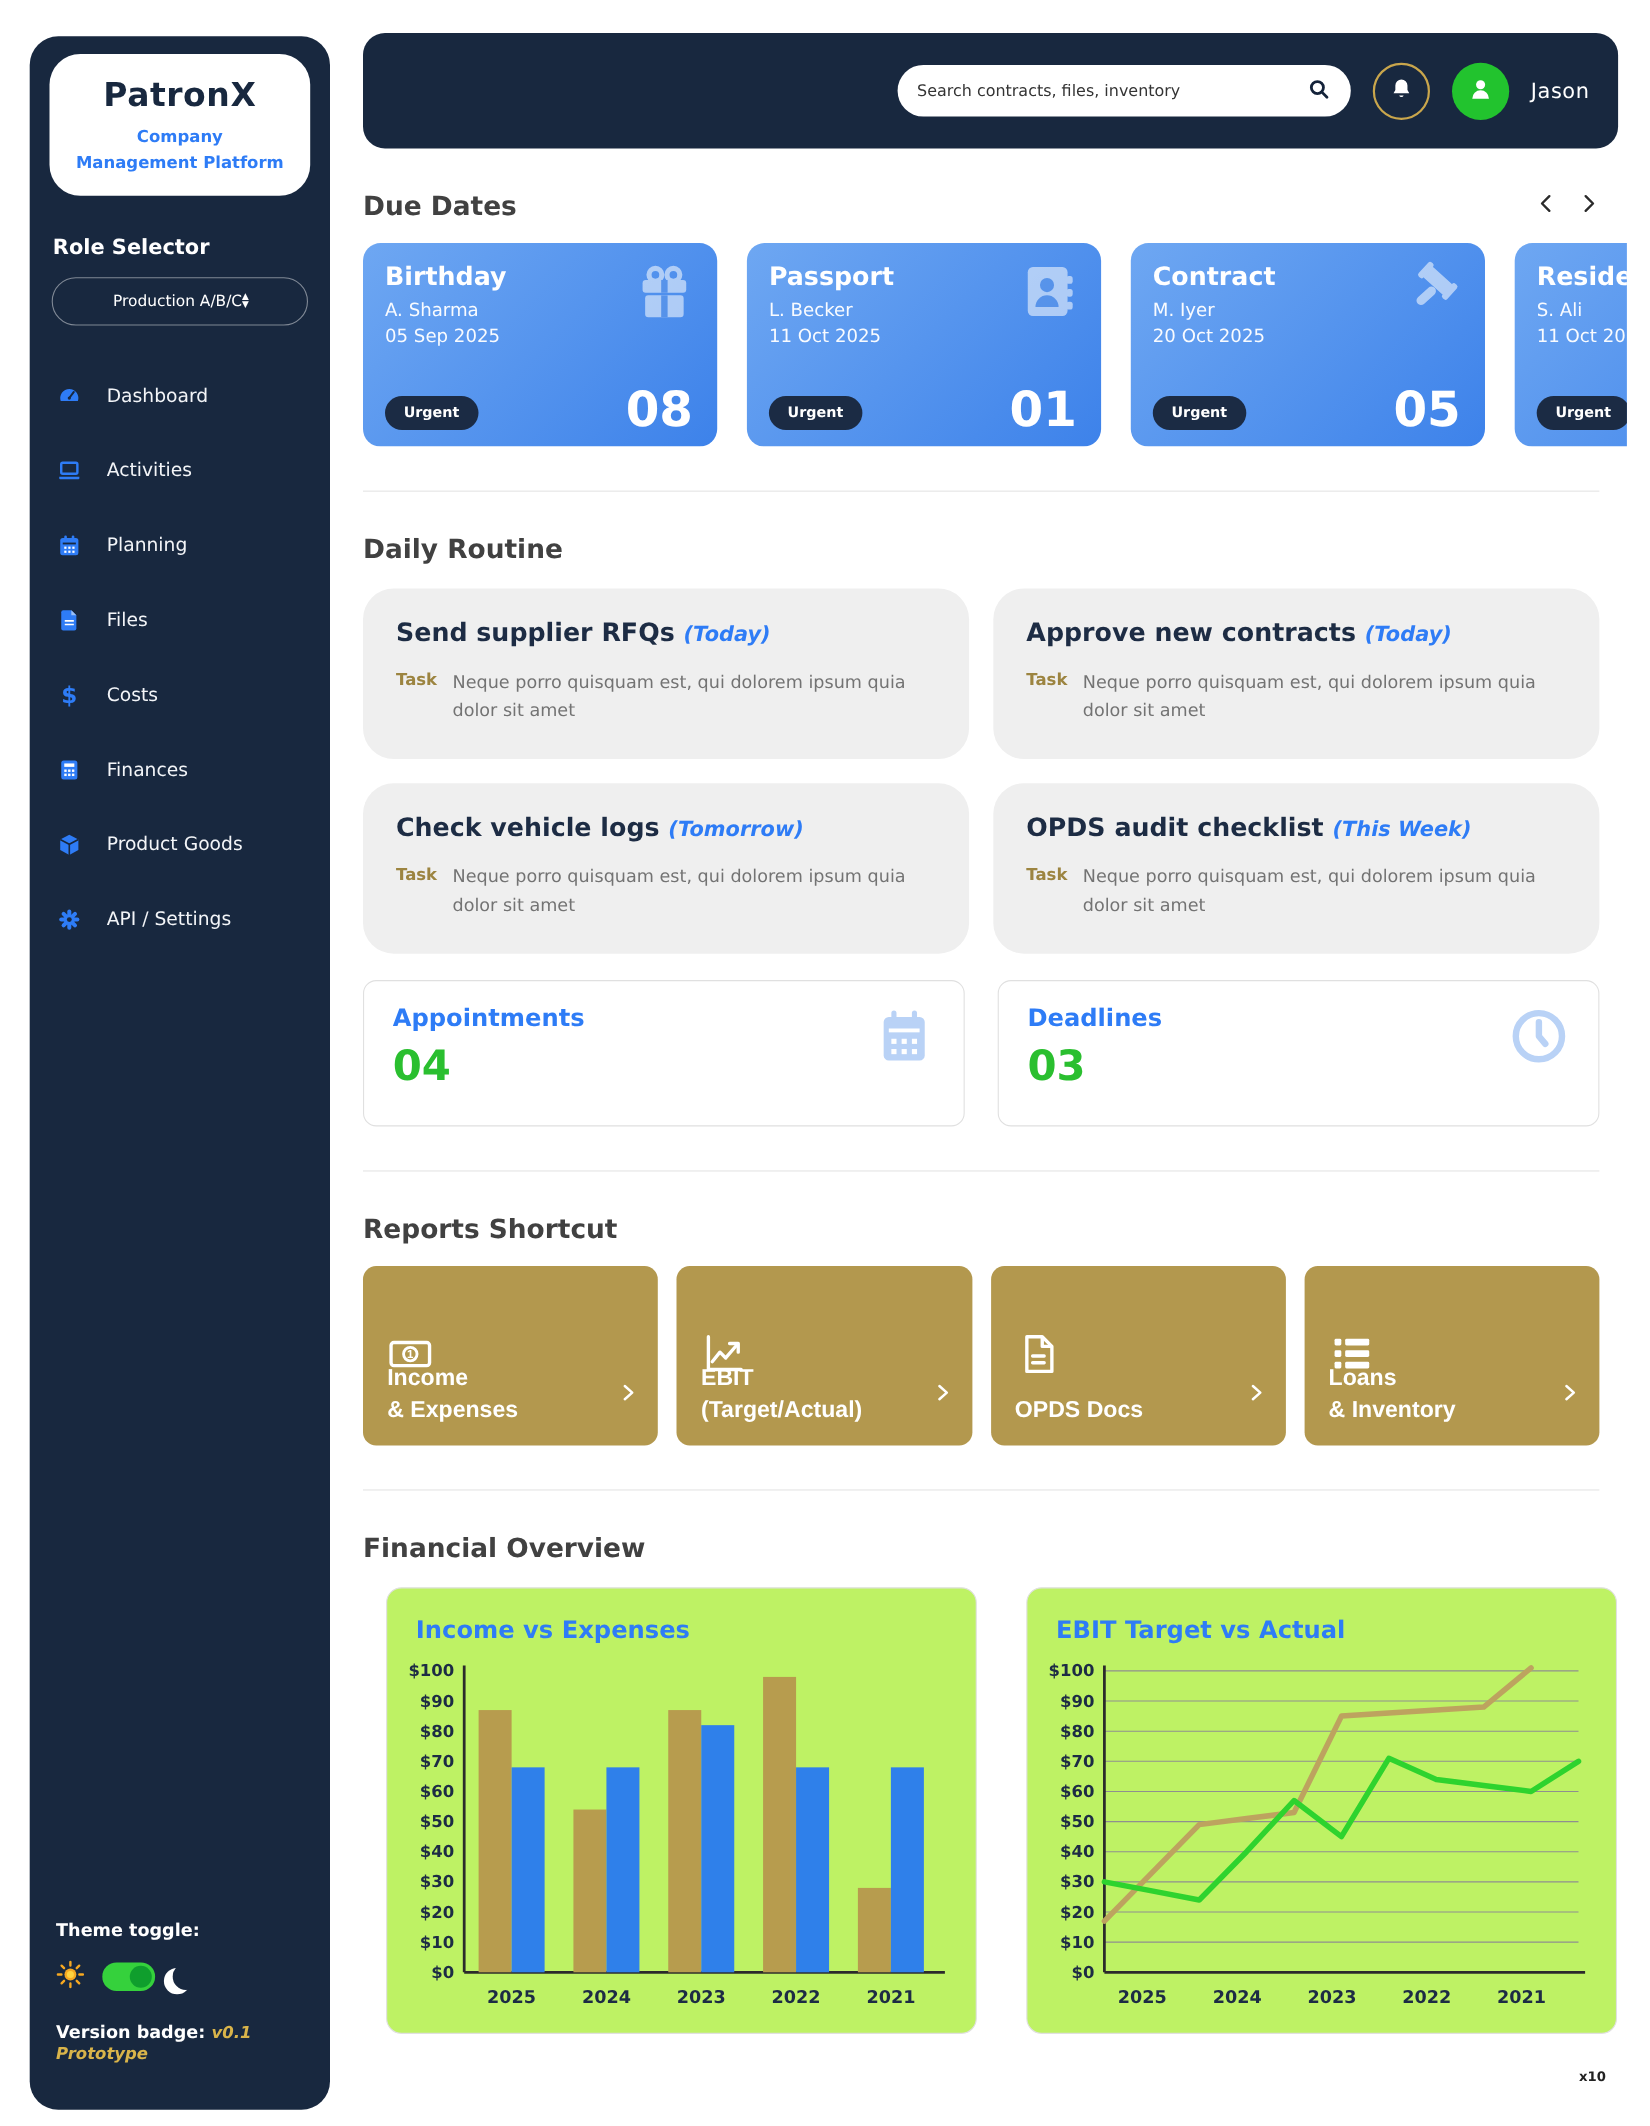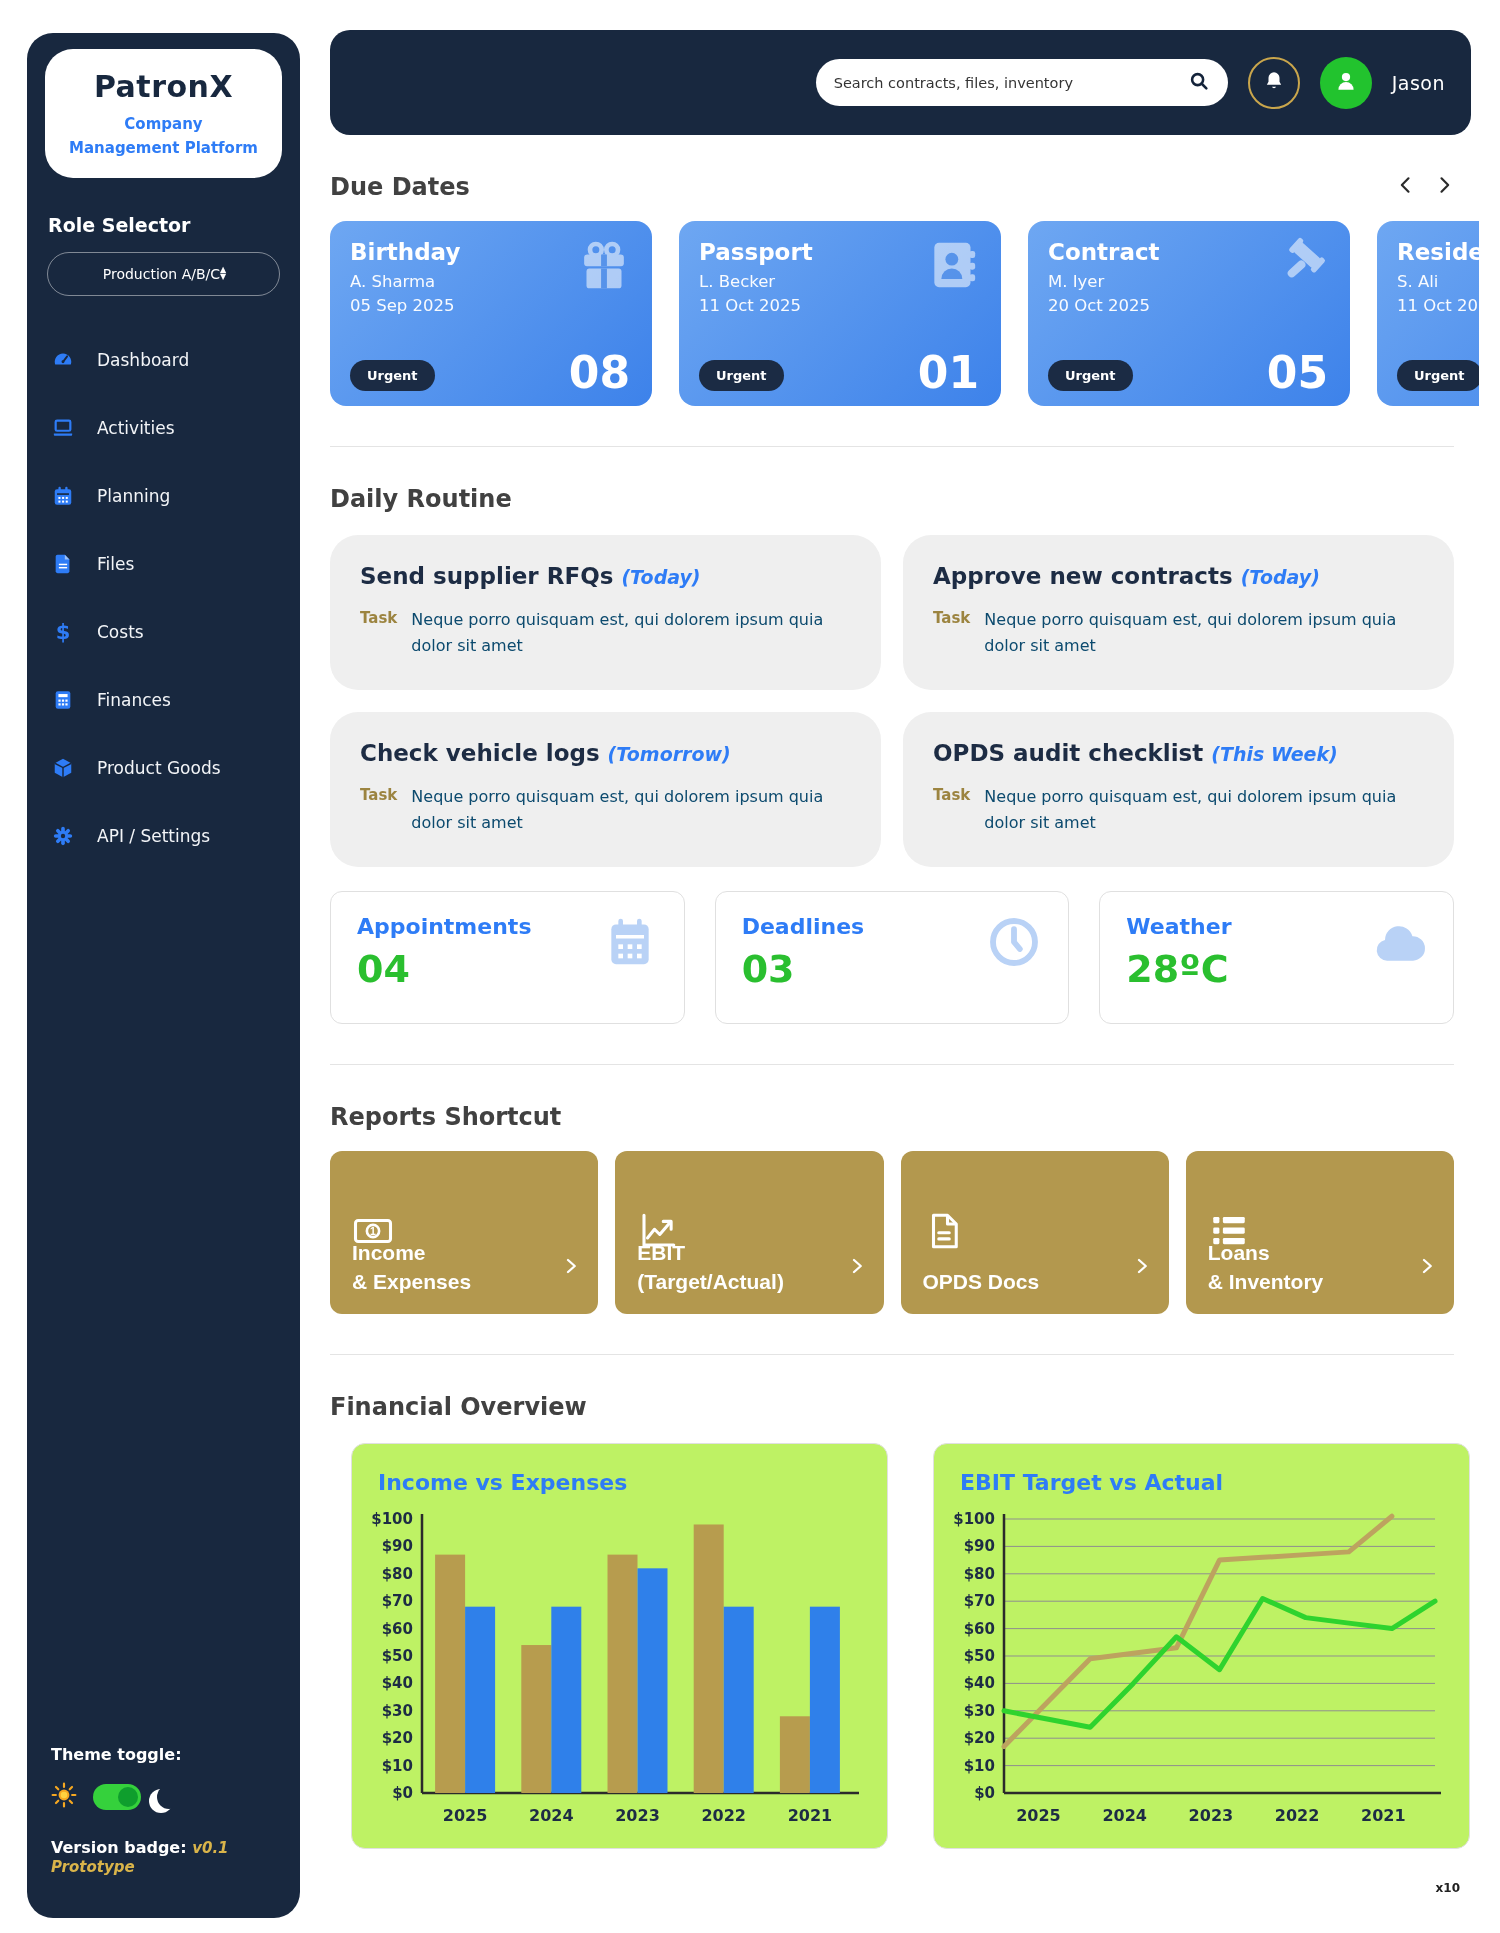--- a/index.html
+++ b/index.html
@@ -66,21 +66,21 @@
   .dd-icon { position:absolute; right:20px; top:16px; width:56px; height:56px; opacity:.55; }
 
   .divider { width:1124px; border:none; border-top:1.5px solid #e4e4e4; margin-top:40px; }
 
   .routine-grid { margin-top:22px; width:1124px; display:grid; grid-template-columns:551px 551px; gap:22px; }
   .task-card { background:#efefef; border-radius:28px; padding:28px 30px 24px; height:155px; cursor:pointer; }
   .task-title { font-size:23px; font-weight:700; color:#1d2c44; }
   .task-when { color:#2e7cf6; font-style:italic; font-size:19px; font-weight:600; margin-left:8px; }
   .task-line { margin-top:18px; display:flex; gap:14px; }
   .task-label { color:#9c8440; font-weight:700; font-size:15px; padding-top:2px; }
-  .task-body { color:#0c4a6e; font-size:16px; line-height:1.6; max-width:430px; }
+  .task-body { color:#737373; font-size:16px; line-height:1.6; max-width:430px; }
 
   .stats-row { margin-top:24px; width:1124px; display:flex; gap:30px; }
   .stat-card { flex:1; height:133px; background:#fff; border:1.5px solid #e0e0e0; border-radius:12px;
                padding:22px 26px; display:flex; justify-content:space-between; }
   .stat-label { font-size:22px; font-weight:700; color:#2e7cf6; }
   .stat-value { font-size:38px; font-weight:800; color:#2abf2f; margin-top:8px; }
   .stat-icon svg { width:56px; height:56px; }
 
   .reports-row { margin-top:20px; width:1124px; display:flex; gap:17px; }
   .report-btn { flex:1; height:163px; background:#b3984e; border-radius:12px; color:#fff; position:relative;
@@ -414,31 +414,20 @@
       </div>
       <div class="stat-card">
         <div>
           <div class="stat-label">Deadlines</div>
           <div class="stat-value">03</div>
         </div>
         <span class="stat-icon">
           <svg viewBox="0 0 48 48">
               <circle cx="24" cy="24" r="18" fill="none" stroke="#b9d2f6" stroke-width="5"></circle>
               <path d="M24 13v11l5 6" fill="none" stroke="#b9d2f6" stroke-width="5" stroke-linecap="round" stroke-linejoin="round"></path>
-            </svg>
-        </span>
-      </div>
-      <div class="stat-card">
-        <div>
-          <div class="stat-label">Weather</div>
-          <div class="stat-value">28ºC</div>
-        </div>
-        <span class="stat-icon">
-          <svg viewBox="0 0 48 48">
-              <path d="M14 40a9 9 0 0 1-2-17.8A12 12 0 0 1 35.5 19 9.5 9.5 0 0 1 36 40z" fill="#b9d2f6"></path>
             </svg>
         </span>
       </div>
     </div>
 
     <hr class="divider">
 
     <div class="section-head">
       <span class="section-title">Reports Shortcut</span>
     </div>

